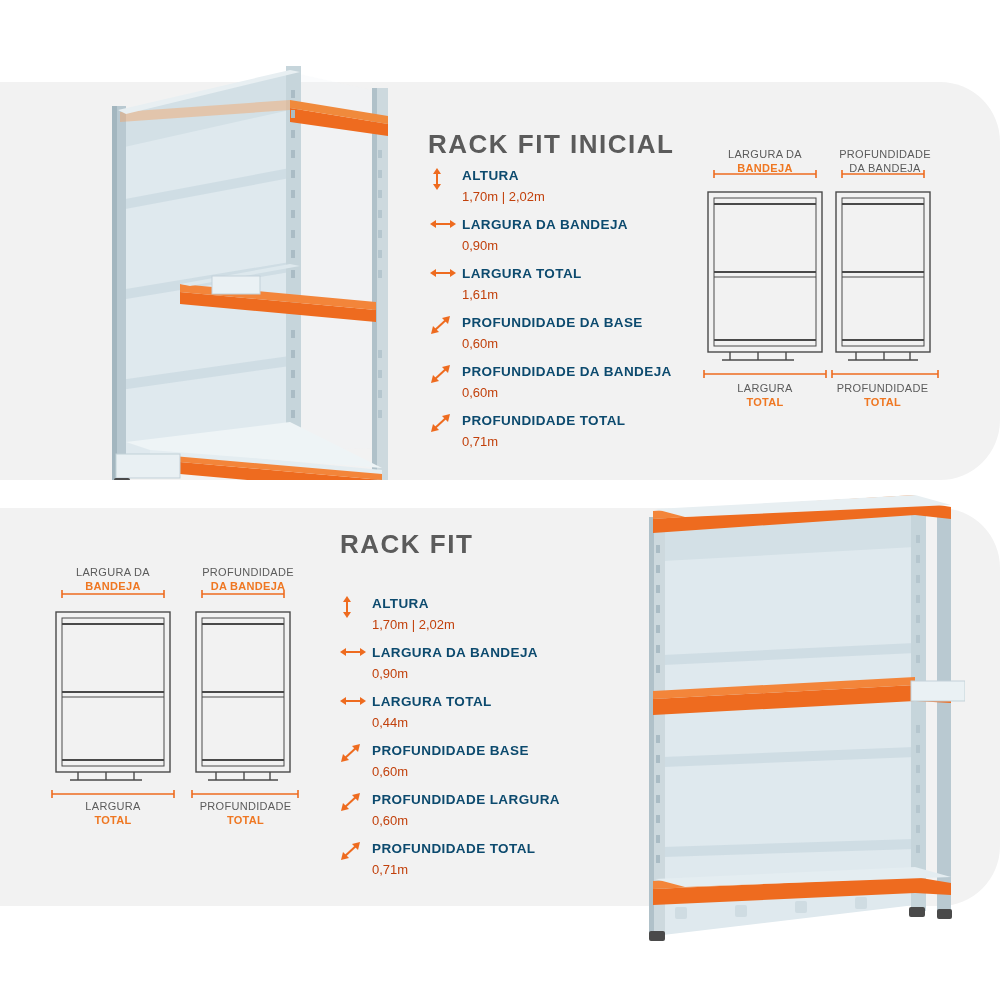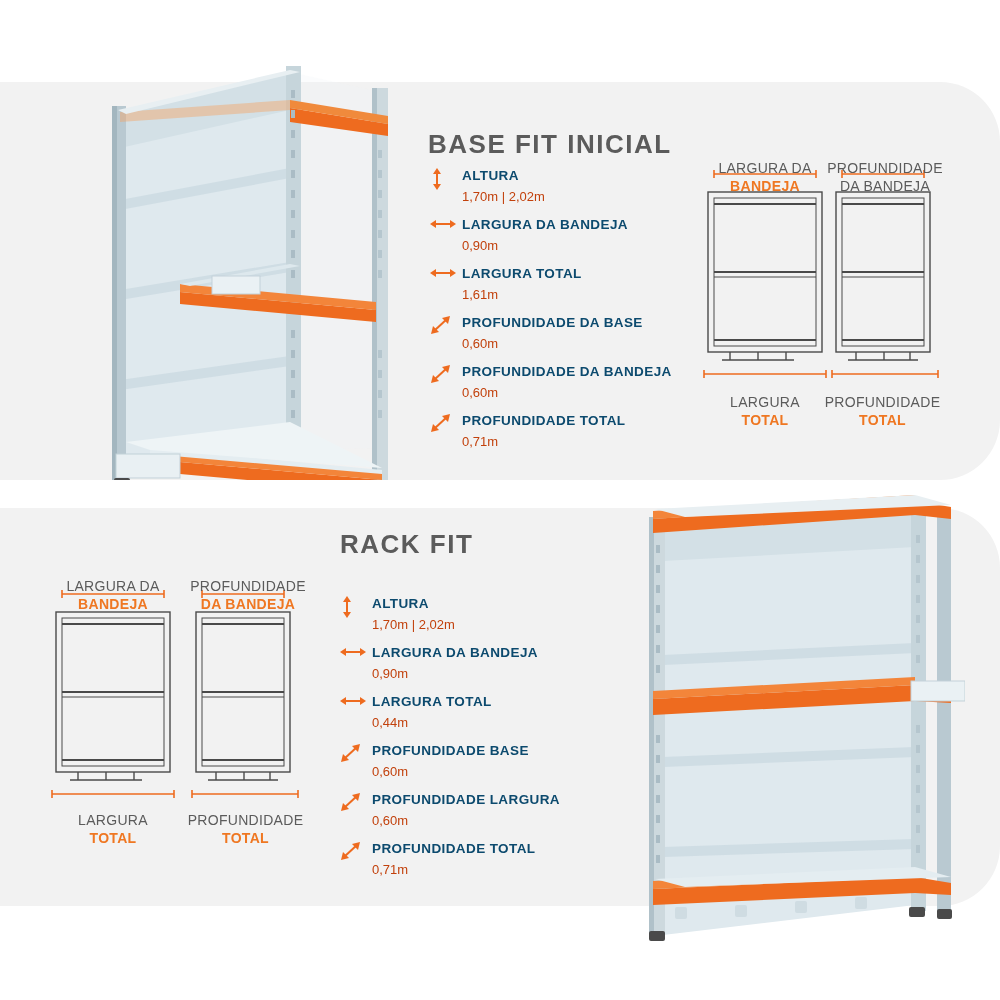--- a/index.html
+++ b/index.html
@@ -74,25 +74,24 @@
     width: 26px; height: 18px;
     display: block;
   }
 
   
   .minidiag { position: absolute; }
 
   .cap {
     position: absolute;
     text-align: center;
-    font-size: 14px;
+    font-size: 11px;
     color: #5b5b5b;
     line-height: 1.25;
     letter-spacing: 0.3px;
-    margin-top: 12px;
   }
   .cap .orange { color: #ef7722; font-weight: bold; }
   .capline { color: #5b5b5b; font-weight: normal; }
 
   
   .photo { position: absolute; }
 </style>
 </head>
 <body>
 
@@ -170,21 +169,21 @@
           <rect x="288" y="200" width="4" height="8"></rect>
         <rect x="288" y="220" width="4" height="8"></rect>
           <rect x="288" y="300" width="4" height="8"></rect>
         <rect x="288" y="320" width="4" height="8"></rect>
           <rect x="288" y="340" width="4" height="8"></rect>
         <rect x="288" y="360" width="4" height="8"></rect>
       </g>
     </svg>
   </div>
 
-  <div class="title" id="title-top">BASE FIT INICIAL</div>
+  <div class="title" id="title-top">RACK FIT INICIAL</div>
 
   <div class="spec-list" id="specs-top">
 
     <div class="spec">
       <span class="ico">
         <svg width="20" height="22" viewBox="0 0 20 22">
           <line x1="7" y1="3" x2="7" y2="19" stroke="#ee6b1f" stroke-width="2"></line>
           <polygon points="7,0 3,6 11,6" fill="#ee6b1f"></polygon>
           <polygon points="7,22 3,16 11,16" fill="#ee6b1f"></polygon>
         </svg>

